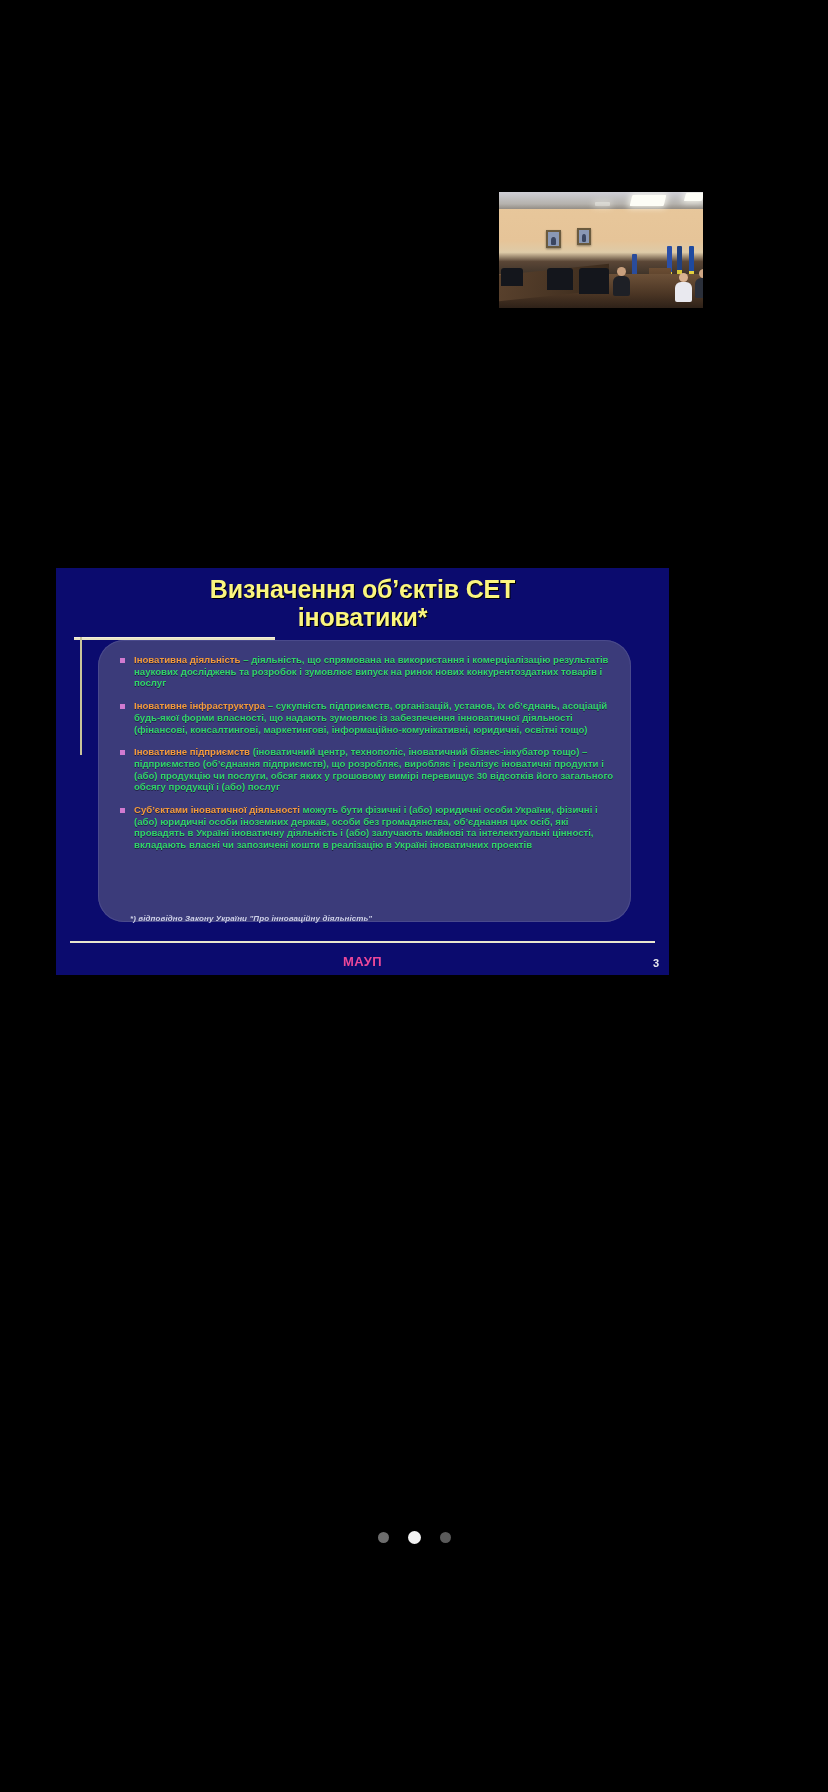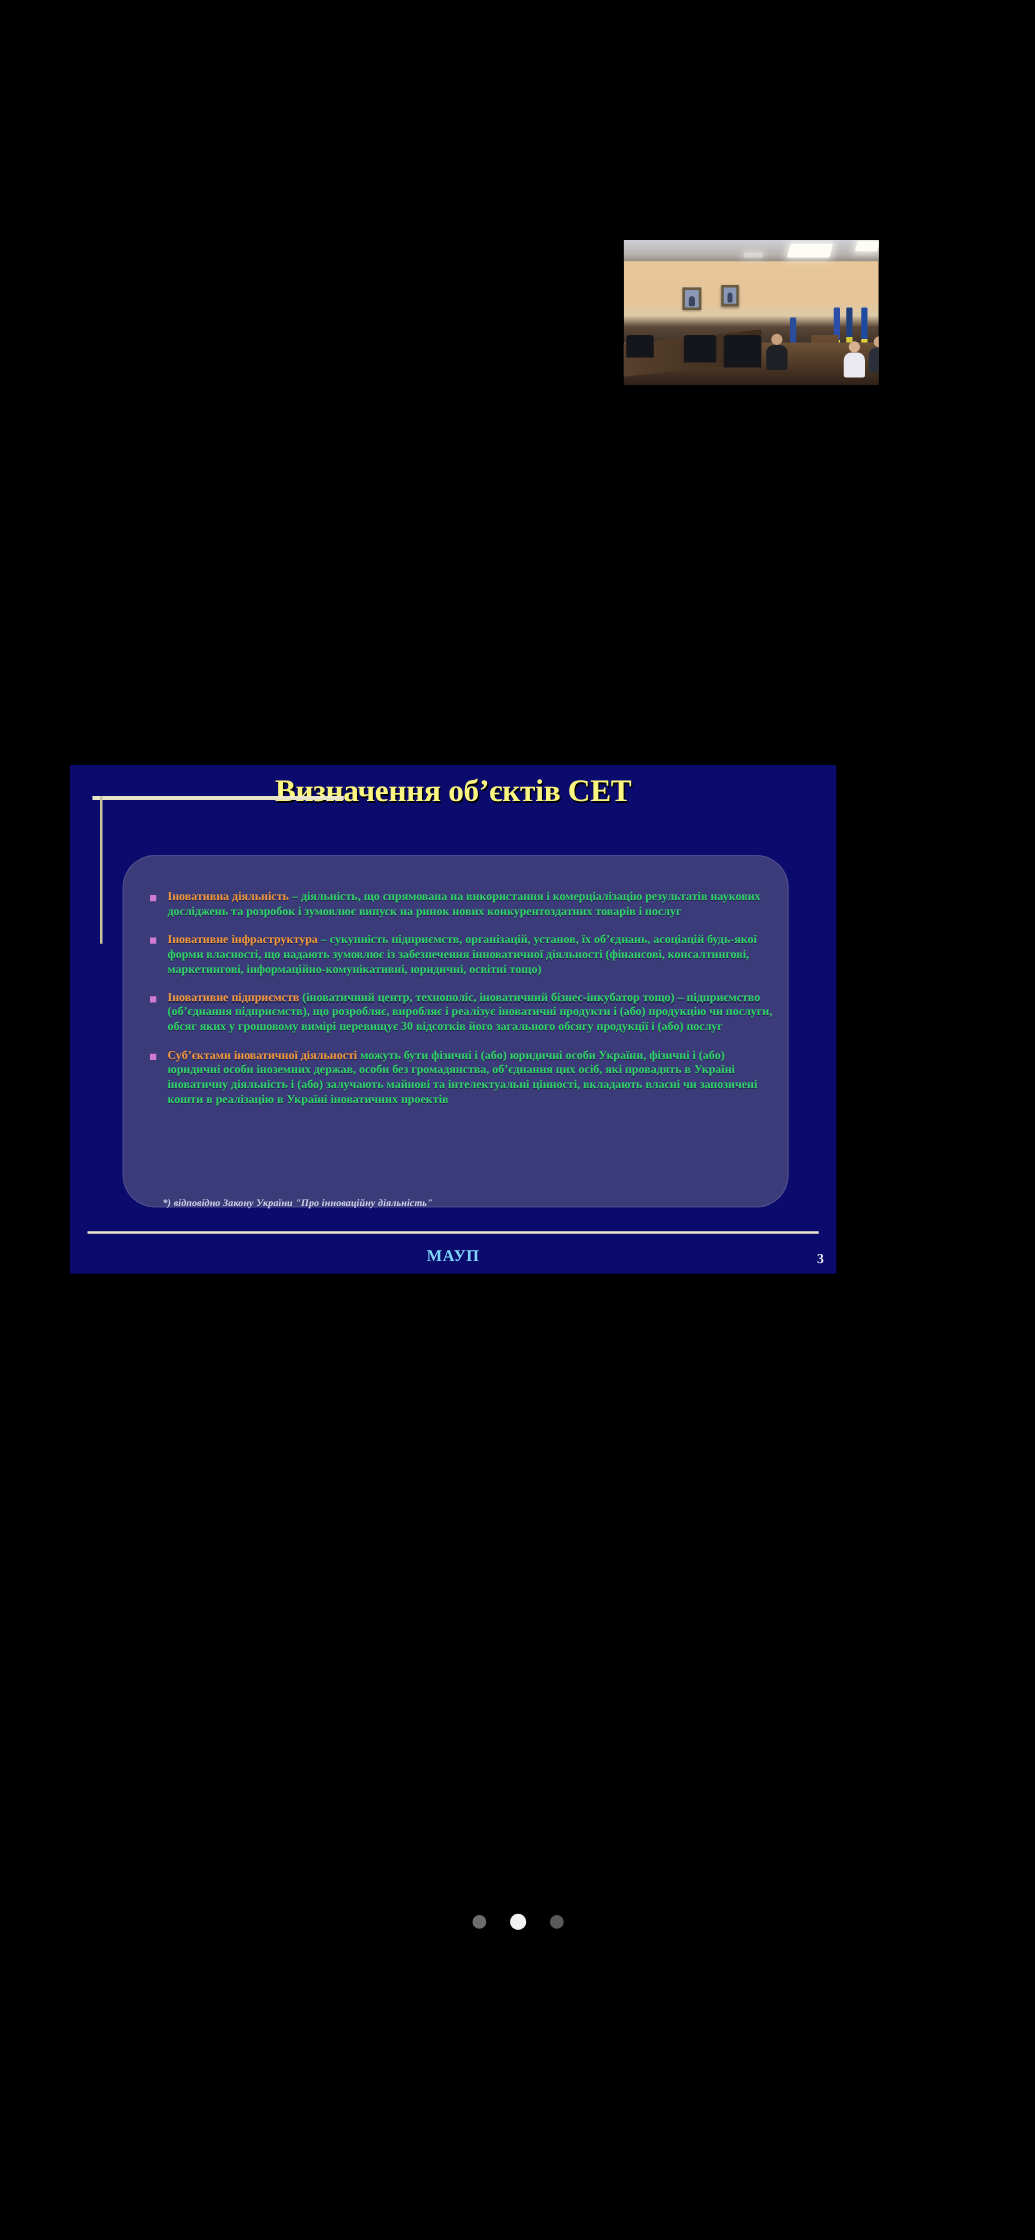--- a/index.html
+++ b/index.html
@@ -90,25 +90,24 @@
   .vperson3 .vp-head { background: #cfa785; }
   .vperson3 .vp-body { background: #2a2f3a; }
   .vid-podium {
     position: absolute; left: 150px; bottom: 10px; width: 22px; height: 30px;
     background: linear-gradient(to bottom, #6b4d33, #3d2c1d);
   }
 
   
   #slide {
     position: absolute;
-    left: 56px; top: 612px;
+    left: 56px; top: 568px;
     width: 613px; height: 407px;
     background: #0b0b6e;
     overflow: hidden;
-    font-family: Liberation Serif, serif;
   }
   #slide-title {
     position: absolute;
     left: 0; top: 8px; width: 100%;
     text-align: center;
     color: #fbf67f;
     font-size: 25px;
     font-weight: bold;
     line-height: 1.1;
     letter-spacing: -0.2px;
@@ -145,21 +144,21 @@
     line-height: 1.22;
     text-shadow: 0 1px 0 rgba(0,0,0,.45);
   }
   .bullet::before {
     content: "";
     position: absolute;
     left: 4px; top: 4px;
     width: 5px; height: 5px;
     background: #d07ad0;
   }
-  .bullet:first-child { margin-top: 28px; }
+  .bullet:first-child { margin-top: 14px; }
   .bullet + .bullet { margin-top: 11px; }
   .lead {
     color: #f39a3d;
     font-weight: bold;
   }
   #footnote {
     position: absolute;
     left: 74px; bottom: 52px;
     color: #cfd2e8;
     font-size: 8px;
@@ -169,21 +168,21 @@
   }
   #footer-rule {
     position: absolute;
     left: 14px; bottom: 32px; width: 585px; height: 2px;
     background: #e9e6cf;
   }
   #footer-brand {
     position: absolute;
     left: 0; bottom: 6px; width: 100%;
     text-align: center;
-    color: #7dd3fc;
+    color: #ec4899;
     font-size: 13px;
     font-weight: bold;
     letter-spacing: .5px;
   }
   #page-num {
     position: absolute;
     right: 10px; bottom: 6px;
     color: #e8e8ee;
     font-size: 11px;
     font-weight: bold;
@@ -240,20 +239,21 @@
     <div class="vid-person vperson3">
       <div class="vp-head"></div>
         <div class="vp-body"></div>
     </div>
   </div>
 
   <div id="slide">
 
     <div id="slide-title">
       <div>Визначення об’єктів СЕТ</div>
+      <div>іноватики*</div>
     </div>
 
     <div id="body-panel">
 
       <p class="bullet">
         <span class="lead">Іновативна діяльність</span><span> – діяльність, що спрямована на використання і комерціалізацію результатів наукових досліджень та розробок і зумовлює випуск на ринок нових конкурентоздатних товарів і послуг</span>
       </p>
 
       <p class="bullet">
         <span class="lead">Іновативне інфраструктура</span><span>  – сукупність підприємств, організацій, установ, їх об’єднань, асоціацій будь-якої форми власності, що надають зумовлює із забезпечення інноватичної діяльності (фінансові, консалтингові, маркетингові, інформаційно-комунікативні, юридичні, освітні тощо)</span>

